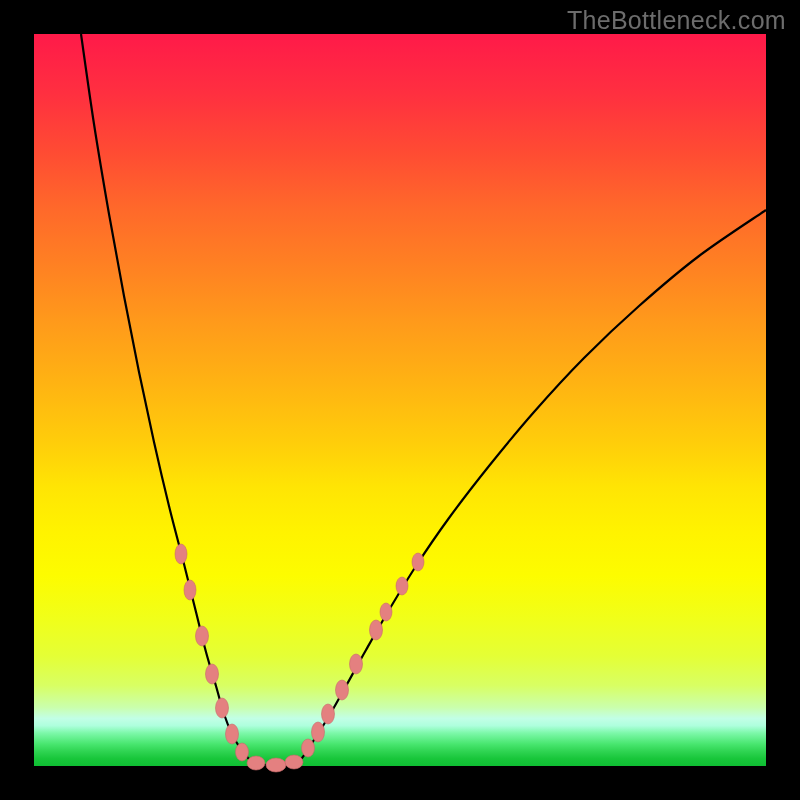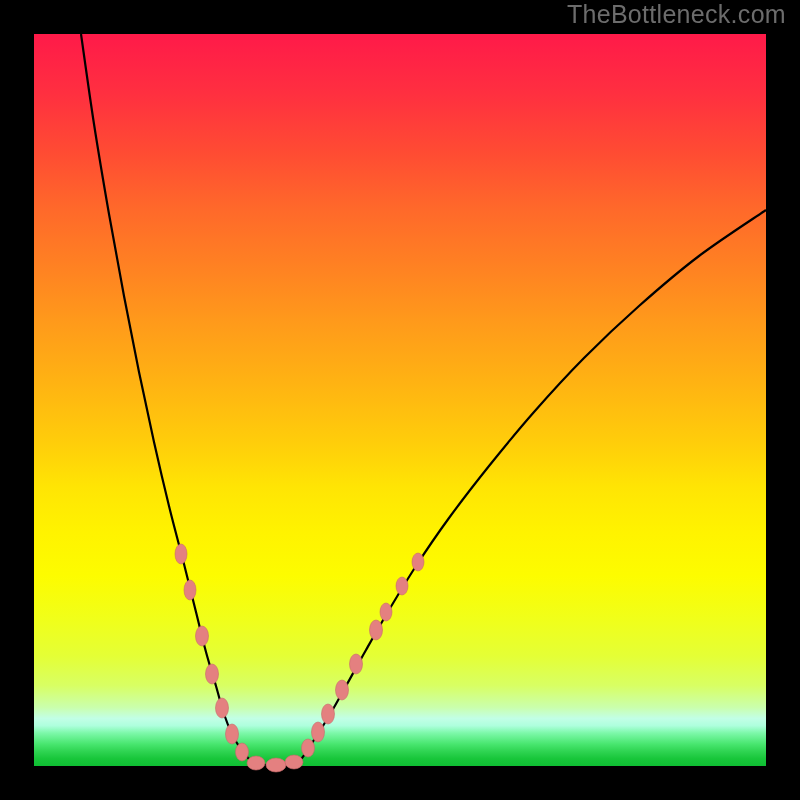--- a/index.html
+++ b/index.html
@@ -44,21 +44,21 @@
       #aeffdd 94.5%,
       #7cf8a9 95.5%,
       #48e66f 97%,
       #2fd452 98%,
       #18c63a 99%,
       #0fbf33 100%
     );
   }
   .watermark {
     position: absolute;
-    top: 0;
+    top: 6px;
     right: 14px;
     color: #6c6c6c;
     font-size: 25px;
     font-weight: 400;
     letter-spacing: 0.3px;
     pointer-events: none;
   }
   svg.curve {
     position: absolute;
     left: 0;

